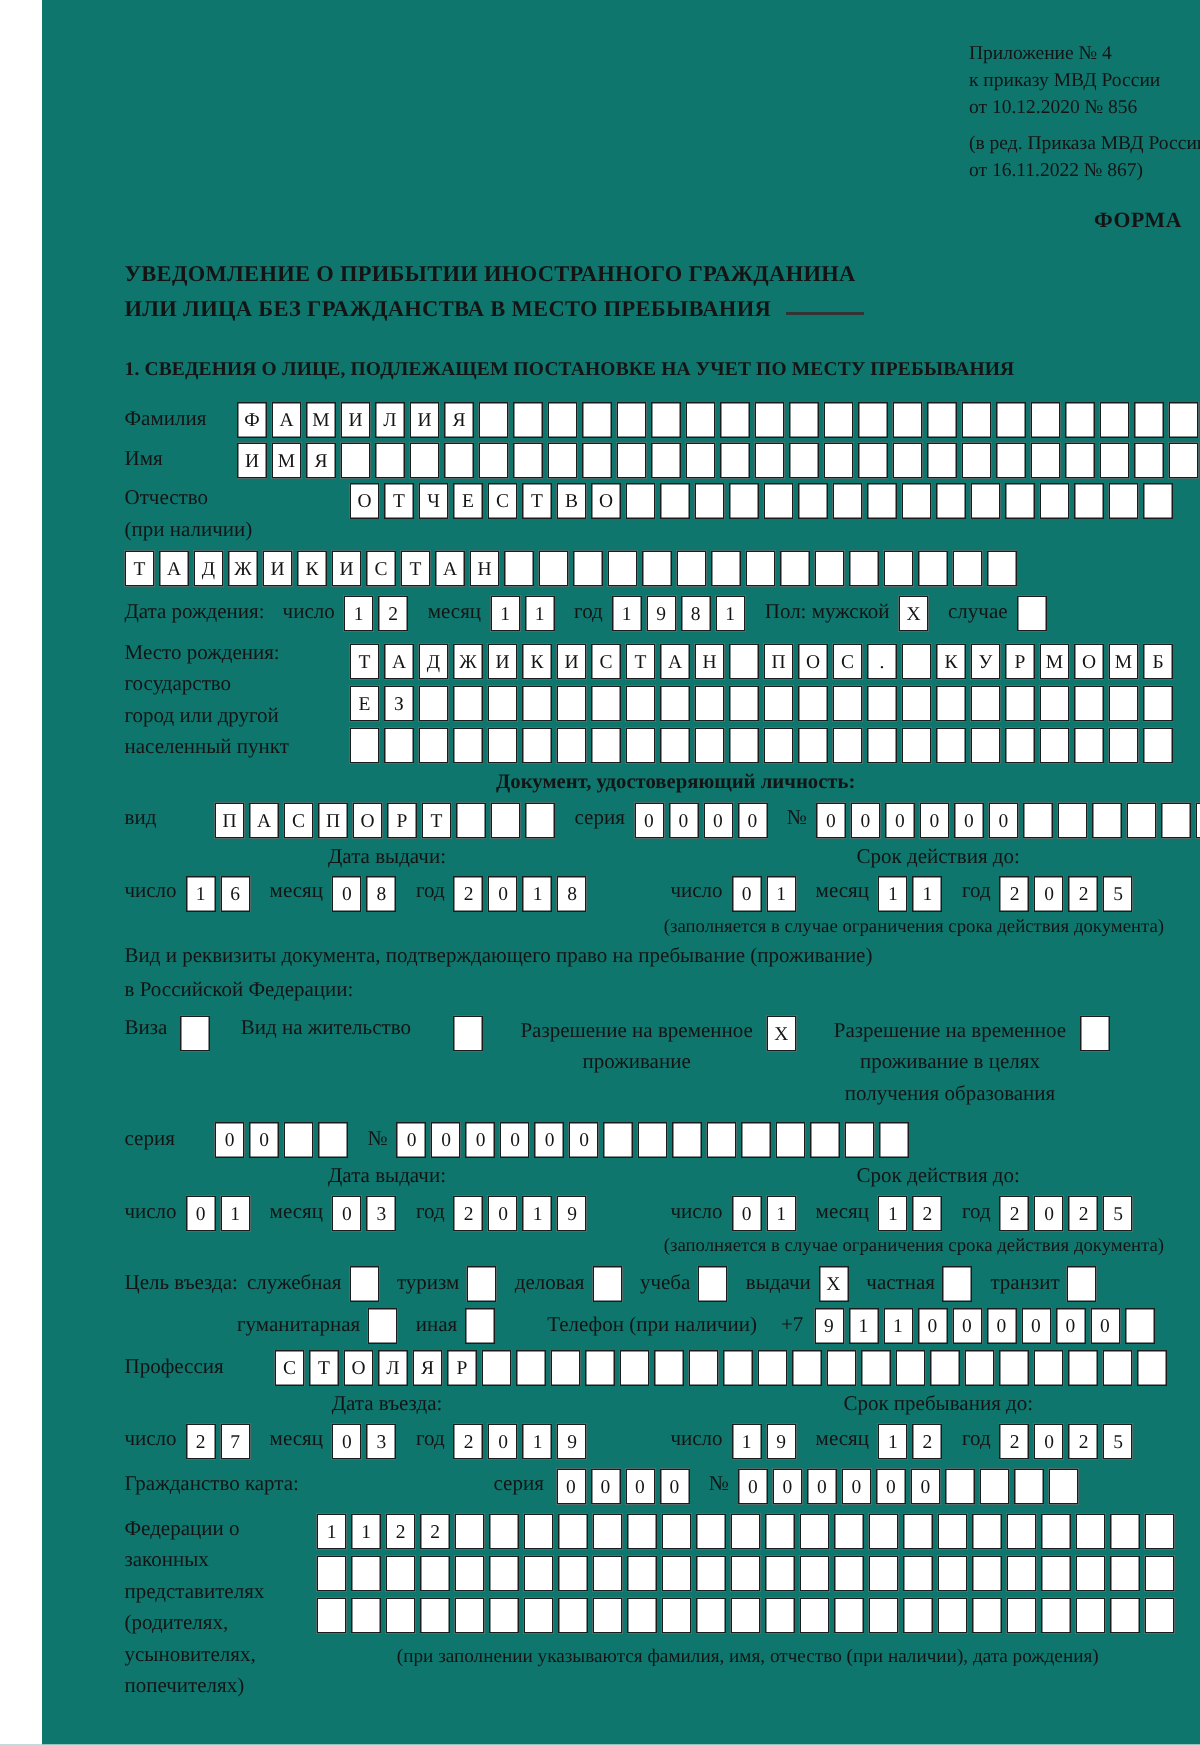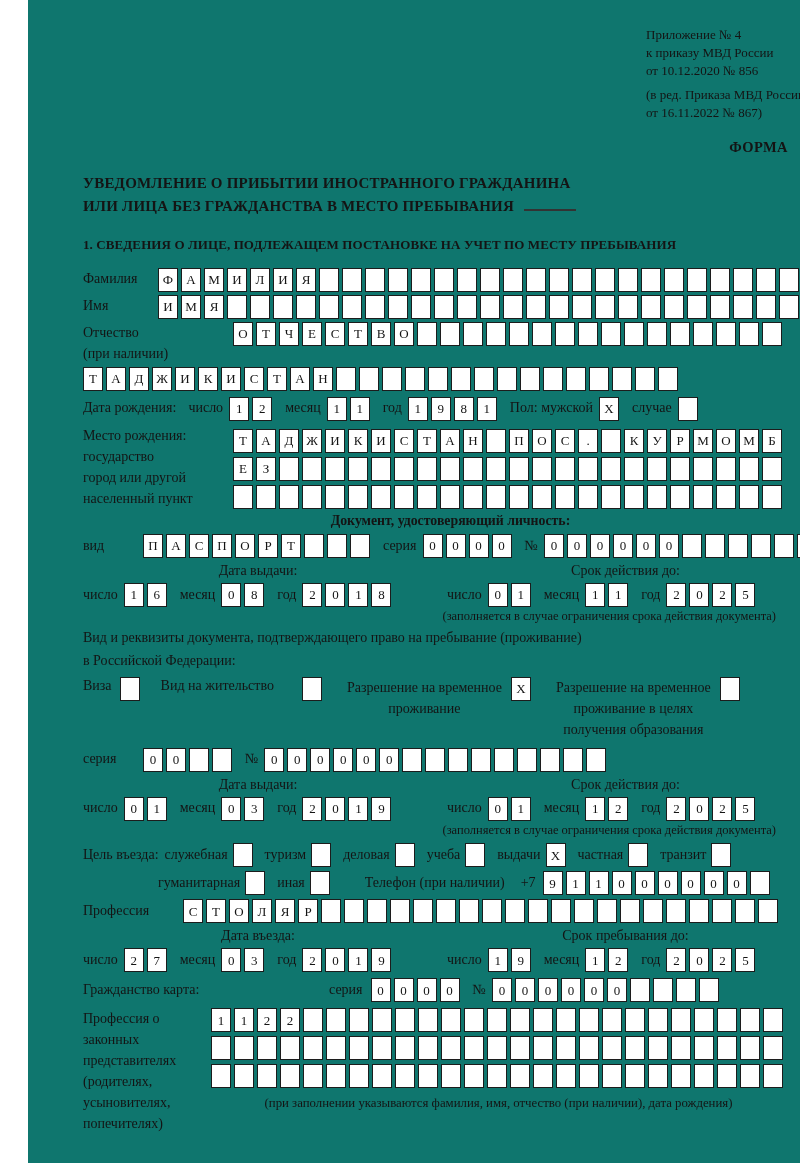--- a/index.html
+++ b/index.html
@@ -689,21 +689,21 @@
           <span class="cell">0</span>
           <span class="cell"></span>
           <span class="cell"></span>
           <span class="cell"></span>
           <span class="cell"></span>
         </span>
     </div>
 
     <div class="row top" style="margin-top:6px;">
       <div class="lbl w128">
-        <div class="sub">Профессия о</div>
+        <div class="sub">Федерации о</div>
         <div class="sub">законных</div>
         <div class="sub">представителях</div>
         <div class="sub">(родителях,</div>
         <div class="sub">усыновителях,</div>
         <div class="sub">попечителях)</div>
       </div>
       <div class="stack">
         <div class="boxes">
             <span class="cell">1</span>
             <span class="cell">1</span>

